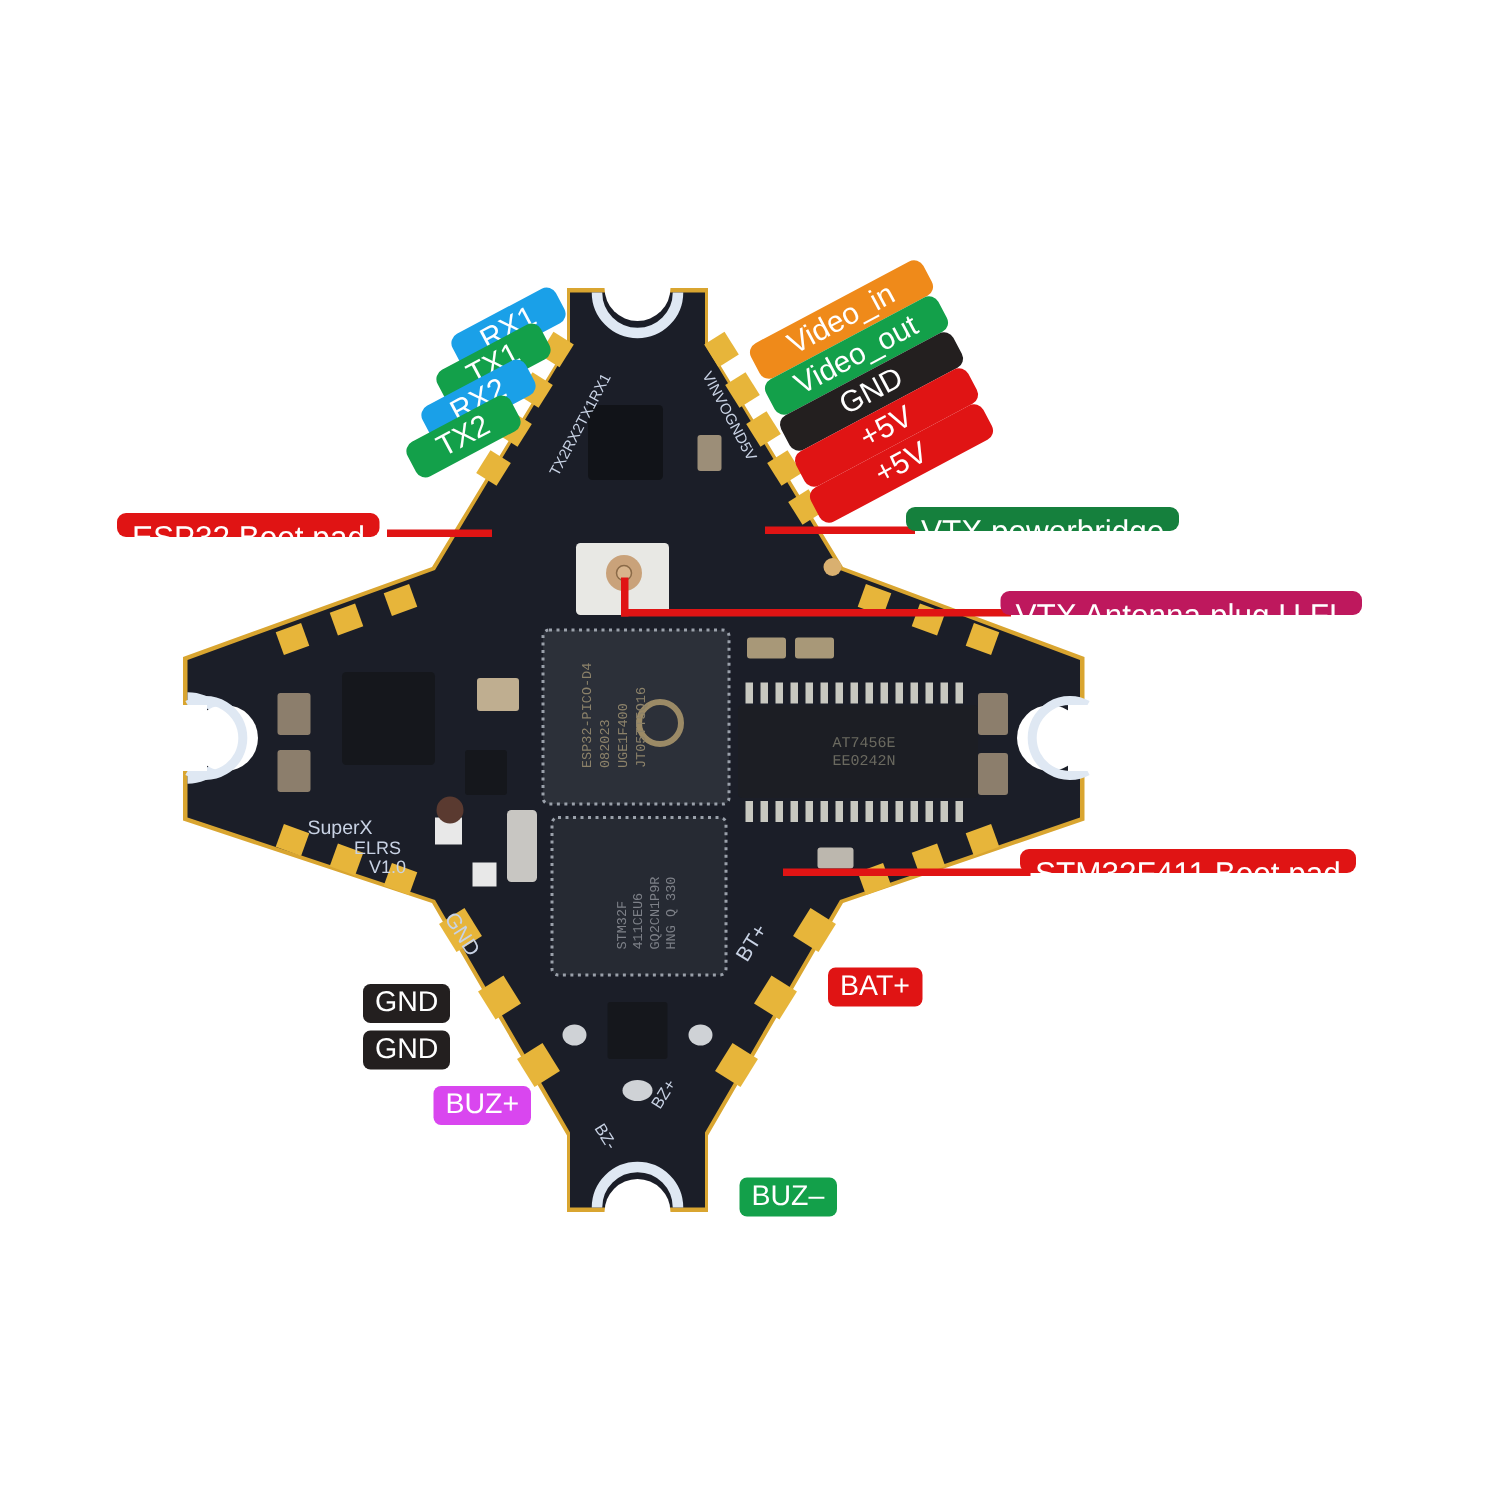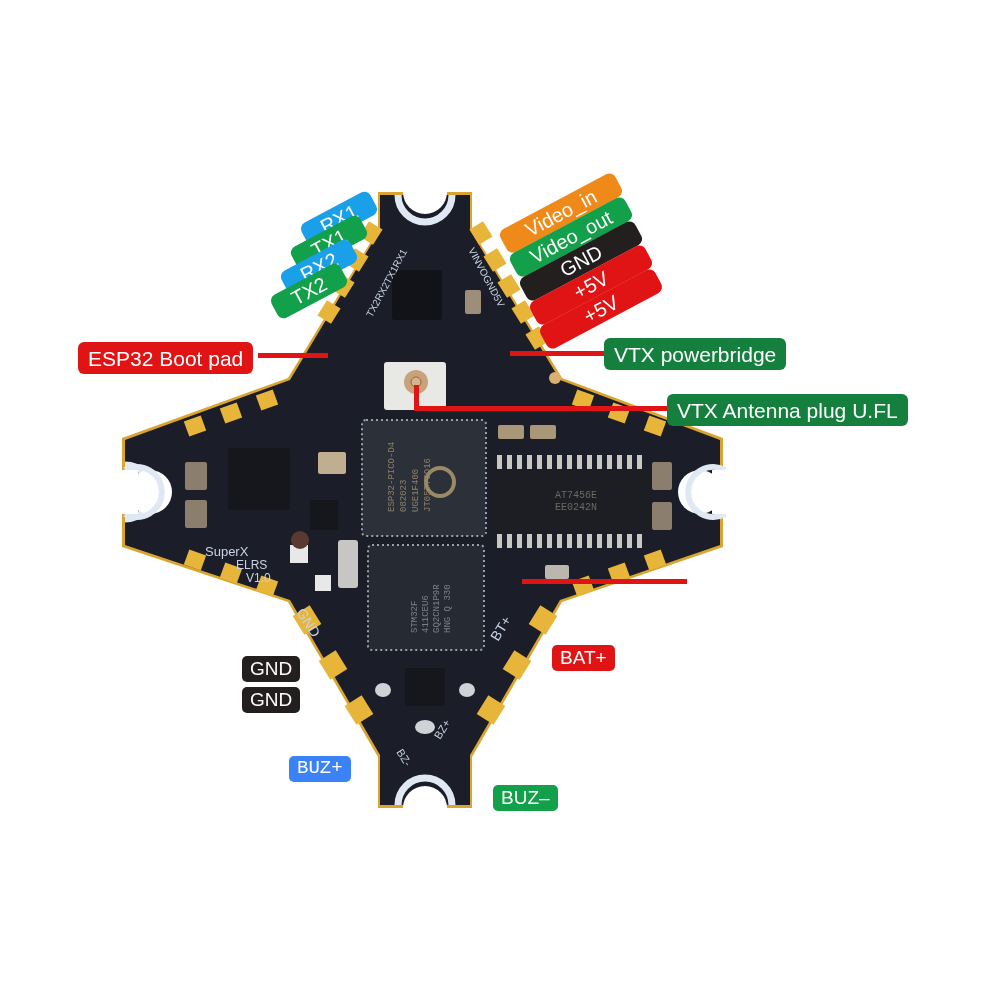--- a/index.html
+++ b/index.html
@@ -4,21 +4,21 @@
   <style>
     html, body { margin: 0; padding: 0; background: #ffffff; }
     body { width: 1000px; height: 1000px; position: relative; overflow: hidden;
            font-family: "Liberation Sans", sans-serif; }
     #stage { position: absolute; left: 0; top: 0; width: 1000px; height: 1000px; }
     svg#board { position: absolute; left: 0; top: 0; }
 
     .pill { position: absolute; color: #fff; border-radius: 6px; white-space: nowrap;
             font-family: "Liberation Sans", sans-serif; line-height: 1; text-align: center;
             box-sizing: border-box; }
-    .callout { font-size: 21px; padding: 6px 10px 5px 10px; height: 32px; border-radius: 6px; }
+    .callout { font-size: 21px; padding: 6px 10px 5px 10px; height: 16px; border-radius: 6px; }
     .small { font-size: 19px; padding: 3px 8px; height: 26px; border-radius: 5px; }
     .rot-left { transform-origin: center center; transform: rotate(-28deg); font-size: 20px;
                 height: 26px; padding: 3px 6px; border-radius: 7px; width: 78px; }
     .rot-right { transform-origin: center center; transform: rotate(-28deg); font-size: 20px;
                  height: 26px; padding: 3px 6px; border-radius: 7px; width: 130px; }
     .leader { position: absolute; height: 5px; background: #e01414; }
     .leader-v { position: absolute; width: 5px; background: #e01414; }
   </style>
 </head>
 <body>
@@ -212,22 +212,23 @@
   <div class="pill rot-right" style="left:536px;top:296px;background:#e01414;">+5V</div>
 
   <div class="leader" style="left:258px;top:353px;width:70px;"></div>
   <div class="pill callout" style="left:78px;top:342px;background:#e01414;">ESP32 Boot pad</div>
 
   <div class="leader" style="left:510px;top:351px;width:100px;"></div>
   <div class="pill callout" style="left:604px;top:338px;background:#15803d;">VTX powerbridge</div>
 
   <div class="leader-v" style="left:414px;top:385px;height:26px;"></div>
   <div class="leader" style="left:414px;top:406px;width:260px;"></div>
-  <div class="pill callout" style="left:667px;top:394px;background:#15803d;">VTX Antenna plug U.FL</div>
+  <div class="pill callout" style="left:667px;top:394px;background:#be185d;">VTX Antenna plug U.FL</div>
 
   <div class="leader" style="left:522px;top:579px;width:165px;"></div>
+  <div class="pill callout" style="left:680px;top:566px;background:#e01414;">STM32F411 Boot pad</div>
 
   <div class="pill small" style="left:242px;top:656px;background:#231f1f;">GND</div>
   <div class="pill small" style="left:242px;top:687px;background:#231f1f;">GND</div>
   <div class="pill small" style="left:552px;top:645px;background:#e01414;">BAT+</div>
-  <div class="pill small" style="left:289px;top:756px;background:#3b82f6;font-family:Liberation Mono, monospace;">BUZ+</div>
+  <div class="pill small" style="left:289px;top:724px;background:#d946ef;">BUZ+</div>
   <div class="pill small" style="left:493px;top:753px;background:#13a04a;margin-top:32px;">BUZ–</div>
 </div>
 
 </body></html>

